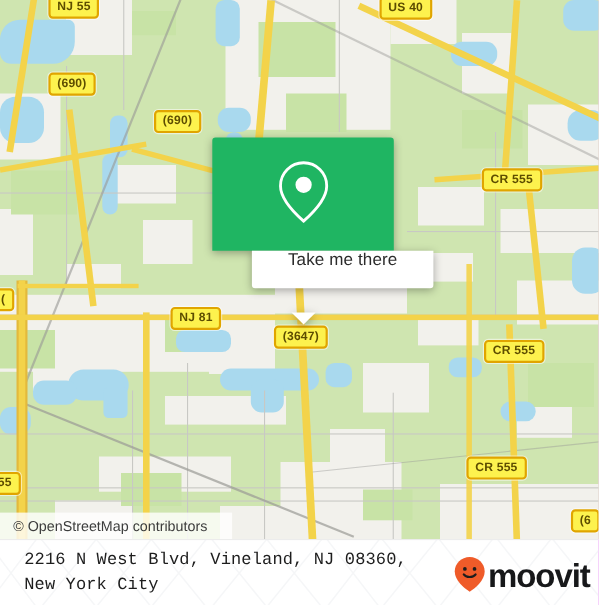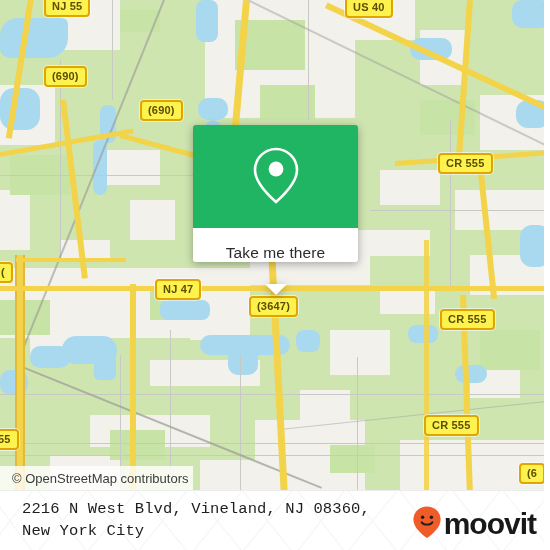--- a/index.html
+++ b/index.html
@@ -30,30 +30,30 @@
     box-shadow:0 0 0 1px rgba(255,255,255,.55);
     font-family:"Liberation Sans","DejaVu Sans",sans-serif;
   }
 
   
   .popup{position:absolute;left:193px;top:125px;width:165px;height:137px;
          filter:drop-shadow(0 2px 4px rgba(0,0,0,.32));}
   .popup-head{width:100%;height:103px;background:#1fb562;border-radius:3px 3px 0 0;
               display:flex;align-items:center;justify-content:center;}
   .popup-foot{width:100%;height:34px;background:#ffffff;border-radius:0 0 3px 3px;
-              display:flex;align-items:flex-end;justify-content:center;}
+              display:flex;align-items:flex-start;justify-content:center;margin-left:36px;}
   .popup-foot span{color:#2b2b2b;font-size:15.5px;letter-spacing:.1px;}
   .popup-tail{position:absolute;left:50%;top:159px;transform:translateX(-50%);
               width:0;height:0;border-left:11px solid transparent;border-right:11px solid transparent;
               border-top:11px solid #ffffff;}
 
   
   .attrib{position:absolute;left:0;top:466px;height:24px;
           background:rgba(255,255,255,.80);
-          display:flex;align-items:center;padding:0 4px 0 12px;}
+          display:flex;align-items:center;padding:0 22px 0 12px;}
   .attrib span{font-size:13px;color:#3c3c3c;white-space:nowrap;}
 
   
   .footer{position:absolute;left:0;top:490px;width:550px;height:60px;background:#ffffff;
           border-top:1px solid #ececec;overflow:hidden;}
   .footer-wm{position:absolute;inset:0;opacity:.5;}
   .addr{position:absolute;left:22px;top:7px;width:370px;
         font-size:15.5px;line-height:22px;color:#1d1d1d;letter-spacing:.1px;font-family:Liberation Mono, monospace;}
   .brand{position:absolute;right:14px;top:14px;display:flex;align-items:center;gap:2px;text-align:center;}
   .brand-word{font-size:30px;line-height:30px;font-weight:bold;color:#17181a;letter-spacing:-1px;}
@@ -172,21 +172,21 @@
 
     <div class="hw" style="left:424px;top:240px;width:5px;height:250px;opacity:.9;"></div>
 
     <div class="hw" style="left:16px;top:258px;width:110px;height:4px;"></div>
 
     <div class="shield" style="left:44px;top:-4px;">NJ 55</div>
     <div class="shield" style="left:345px;top:-3px;">US 40</div>
     <div class="shield" style="left:44px;top:66px;">(690)</div>
     <div class="shield" style="left:140px;top:100px;">(690)</div>
     <div class="shield" style="left:438px;top:153px;">CR 555</div>
-    <div class="shield" style="left:155px;top:279px;">NJ 47</div>
+    <div class="shield" style="left:155px;top:279px;">NJ 81</div>
     <div class="shield" style="left:249px;top:296px;">(3647)</div>
     <div class="shield" style="left:440px;top:309px;">CR 555</div>
     <div class="shield" style="left:424px;top:415px;">CR 555</div>
     <div class="shield" style="left:-10px;top:429px;">55</div>
     <div class="shield" style="left:519px;top:463px;">(6</div>
     <div class="shield" style="left:-7px;top:262px;">(</div>
 
     <div class="popup">
       <div class="popup-head">
         <span>

